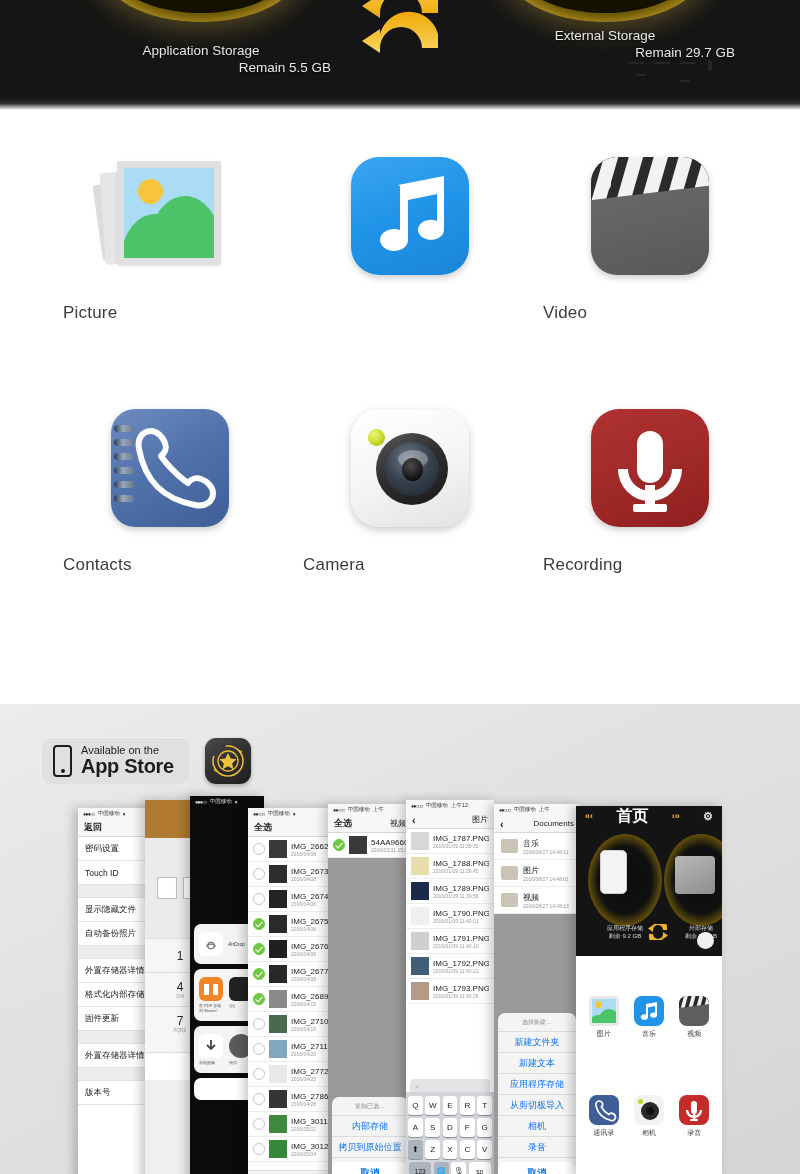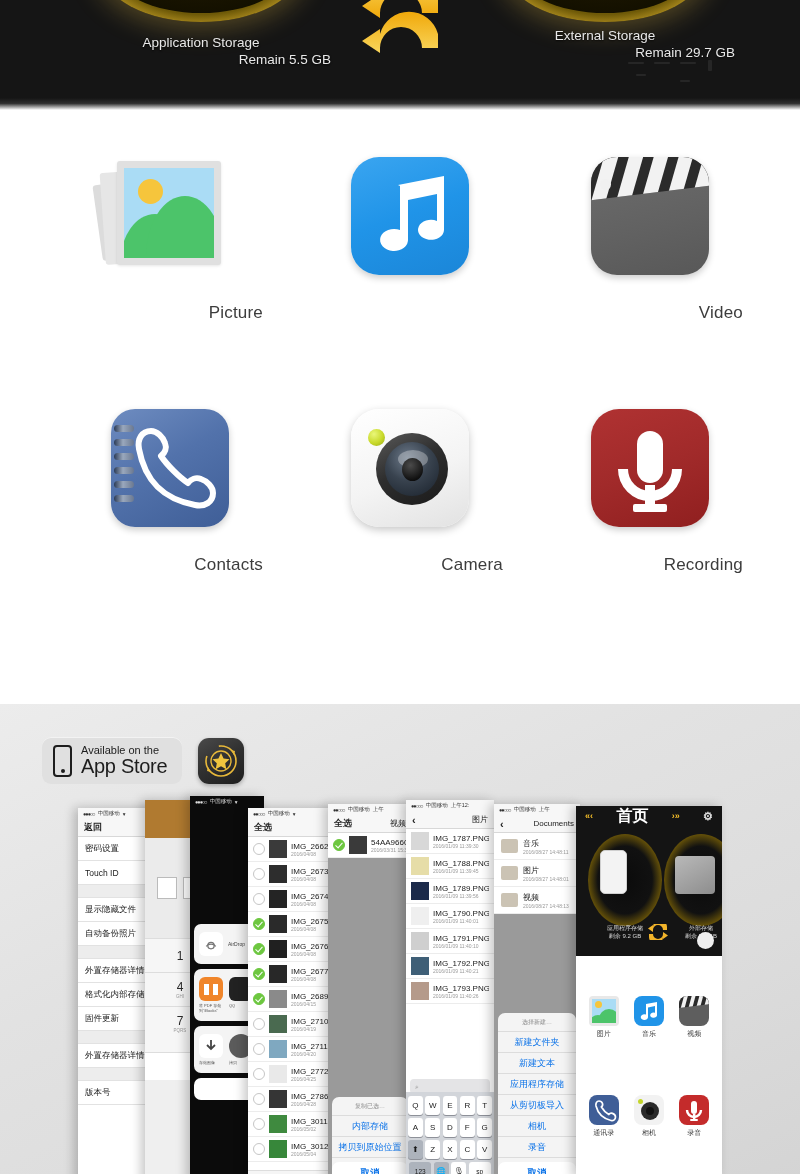--- a/index.html
+++ b/index.html
@@ -35,39 +35,39 @@
     background:radial-gradient(ellipse at 50% 40%, #241d05 0%, #161200 60%, #0d0b00 100%);
   }
 
   .store-label{
     position:absolute; width:260px; text-align:center;
     color:#e8e8e8; font-size:13.5px; line-height:17px;
     text-shadow:0 1px 2px rgba(0,0,0,.8);
   }
   .store-label .l1{ display:block; }
   .store-label .l2{ display:block;text-align:right; }
-  .store-label.left{ left:71px; top:34px; }
+  .store-label.left{ left:71px; top:42px; }
   .store-label.right{ left:475px; top:27px; }
 
   .swap-arrows{ position:absolute; left:352px; top:-10px; width:96px; height:70px; }
 
   .ghost-dots{
     position:absolute; left:628px; top:60px; width:105px; height:30px;
     opacity:.10; pointer-events:none;
   }
   .ghost-dots span{
     position:absolute; background:#bbb; height:2px; border-radius:1px;
   }
 
   
   .grid-panel{
     position:absolute; left:0; top:110px; width:800px; height:584px;
     background:#ffffff;
   }
-  .app-cell{ position:absolute; width:200px; text-align:right; }
+  .app-cell{ position:absolute; width:200px; text-align:left; }
   .app-cell .icon-wrap{
     width:120px; height:142px; margin:0 auto; position:relative;
   }
   .app-label{
     margin-top:6px; font-size:17px; color:#3c3c3c; letter-spacing:.2px;
   }
   .c1{ left:63px; } .c2{ left:303px; } .c3{ left:543px; }
   .r1{ top:45px; } .r2{ top:297px; }
 
   
@@ -201,21 +201,21 @@
   }
   .as-phone{
     width:19px; height:32px; border:2.6px solid #1d1d1d; border-radius:4px;
     position:relative; flex:none;
   }
   .as-phone::after{
     content:""; position:absolute; left:50%; bottom:1.2px; margin-left:-2px;
     width:4px; height:4px; border-radius:50%; background:#1d1d1d;
   }
   .as-txt .t1{ font-size:11px; color:#1d1d1d; line-height:12px; }
-  .as-txt .t2{ font-size:20px; color:#1d1d1d; line-height:21px; letter-spacing:-.3px; }
+  .as-txt .t2{ font-size:20px; color:#1d1d1d; line-height:21px; letter-spacing:-.3px;font-weight:bold; }
   .prod-icon{
     width:46px; height:46px; border-radius:11px;
     background:linear-gradient(150deg,#4a4a4a 0%,#303030 50%,#1e1e1e 100%);
     position:relative; box-shadow:0 2px 4px rgba(0,0,0,.28);
   }
 
   
   .phone{
     position:absolute; background:#fff; overflow:hidden;
     box-shadow:-4px 0 10px rgba(0,0,0,.22);

